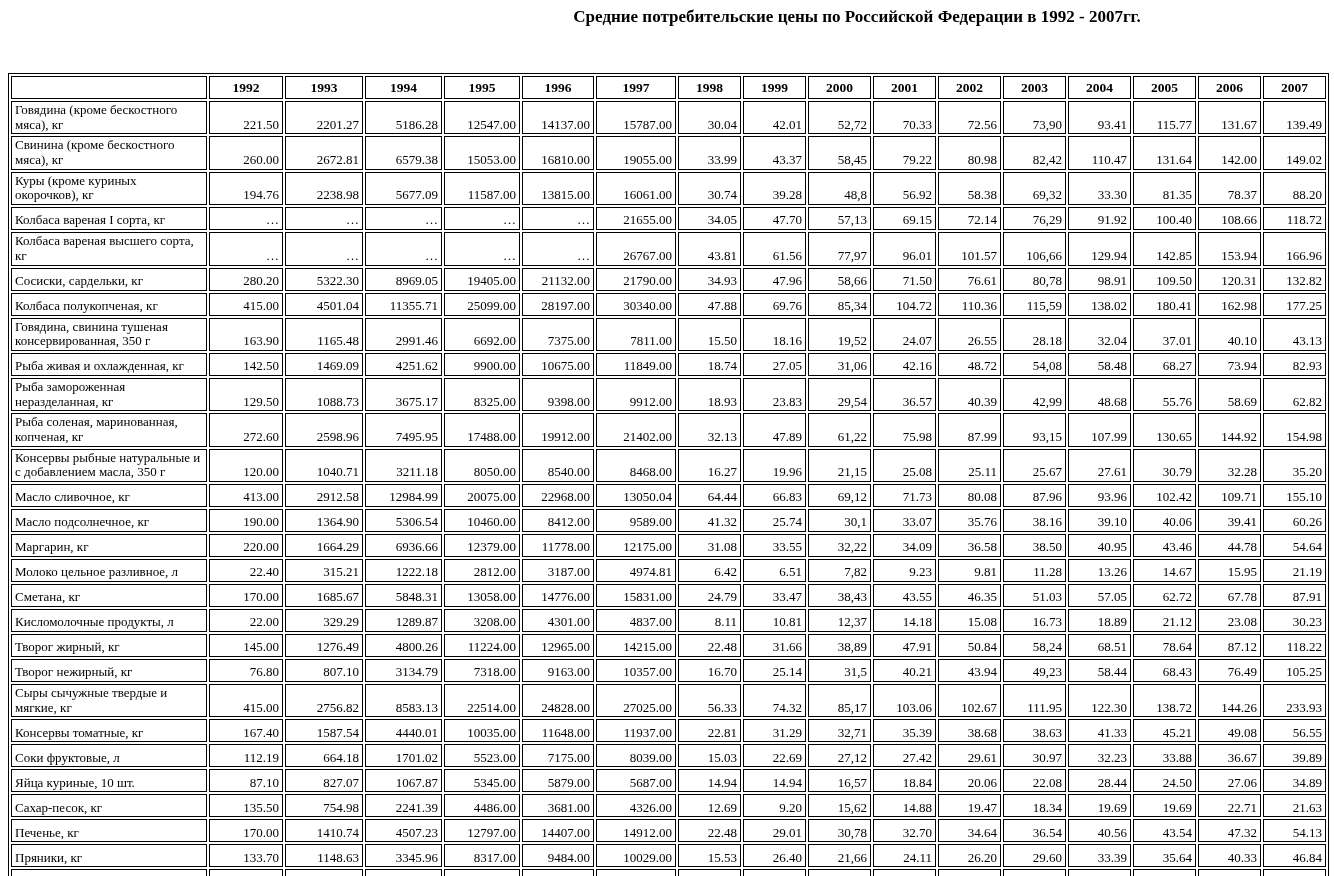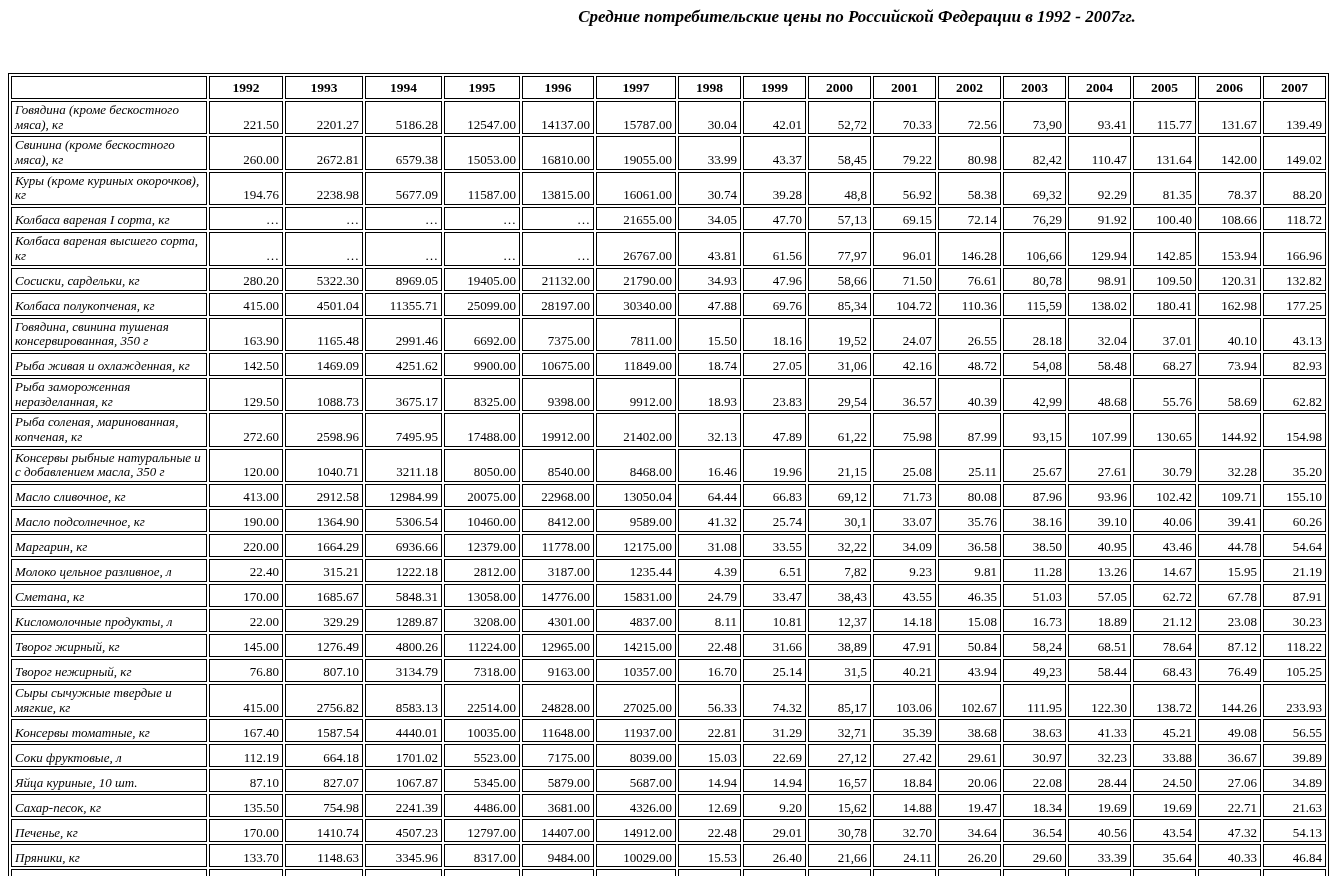--- a/index.html
+++ b/index.html
@@ -14,21 +14,20 @@
   }
   .title {
     margin: 7px 0 0 0;
     width: 1334px;
     box-sizing: border-box;
     padding-left: 380px;
     text-align: center;
     font-size: 17px;
     font-weight: bold;
     white-space: nowrap;
-    font-style: italic;
   }
   table.prices {
     margin: 46px 0 0 8px;
     width: 1318px;
     table-layout: fixed;
     border-collapse: separate;
     border-spacing: 2px;
     border: 1px solid #000;
     background: #fff;
   }
@@ -45,21 +44,21 @@
     text-align: center;
     vertical-align: middle;
     height: 19px;
     font-size: 13.5px;
     margin-top: 12px;
   }
   table.prices td {
     vertical-align: bottom;
     height: 19px;
   }
-  td.lbl { text-align: left; font-style: italic; }
+  td.lbl { text-align: left; }
   td.num { text-align: right; }
 </style>
 </head>
 <body>
 
 <div class="title">Средние потребительские цены по Российской Федерации в 1992 - 2007гг.</div>
 
 <table class="prices">
     <colgroup>
       <col style="width: 196px;">
@@ -147,21 +146,21 @@
         <td class="num">5677.09</td>
         <td class="num">11587.00</td>
         <td class="num">13815.00</td>
         <td class="num">16061.00</td>
         <td class="num">30.74</td>
         <td class="num">39.28</td>
         <td class="num">48,8</td>
         <td class="num">56.92</td>
         <td class="num">58.38</td>
         <td class="num">69,32</td>
-        <td class="num">92.29</td>
+        <td class="num">33.30</td>
         <td class="num">81.35</td>
         <td class="num">78.37</td>
         <td class="num">88.20</td>
       </tr>
       <tr>
         <td class="lbl">Колбаса вареная I сорта, кг</td>
         <td class="num">…</td>
         <td class="num">…</td>
         <td class="num">…</td>
         <td class="num">…</td>
@@ -183,21 +182,21 @@
         <td class="num">…</td>
         <td class="num">…</td>
         <td class="num">…</td>
         <td class="num">…</td>
         <td class="num">…</td>
         <td class="num">26767.00</td>
         <td class="num">43.81</td>
         <td class="num">61.56</td>
         <td class="num">77,97</td>
         <td class="num">96.01</td>
-        <td class="num">146.28</td>
+        <td class="num">101.57</td>
         <td class="num">106,66</td>
         <td class="num">129.94</td>
         <td class="num">142.85</td>
         <td class="num">153.94</td>
         <td class="num">166.96</td>
       </tr>
       <tr>
         <td class="lbl">Сосиски, сардельки, кг</td>
         <td class="num">280.20</td>
         <td class="num">5322.30</td>
@@ -312,21 +311,21 @@
         <td class="num">154.98</td>
       </tr>
       <tr>
         <td class="lbl">Консервы рыбные натуральные и с добавлением масла, 350 г</td>
         <td class="num">120.00</td>
         <td class="num">1040.71</td>
         <td class="num">3211.18</td>
         <td class="num">8050.00</td>
         <td class="num">8540.00</td>
         <td class="num">8468.00</td>
-        <td class="num">16.46</td>
+        <td class="num">16.27</td>
         <td class="num">19.96</td>
         <td class="num">21,15</td>
         <td class="num">25.08</td>
         <td class="num">25.11</td>
         <td class="num">25.67</td>
         <td class="num">27.61</td>
         <td class="num">30.79</td>
         <td class="num">32.28</td>
         <td class="num">35.20</td>
       </tr>
@@ -387,22 +386,22 @@
         <td class="num">44.78</td>
         <td class="num">54.64</td>
       </tr>
       <tr>
         <td class="lbl">Молоко цельное разливное, л</td>
         <td class="num">22.40</td>
         <td class="num">315.21</td>
         <td class="num">1222.18</td>
         <td class="num">2812.00</td>
         <td class="num">3187.00</td>
-        <td class="num">1235.44</td>
-        <td class="num">4.39</td>
+        <td class="num">4974.81</td>
+        <td class="num">6.42</td>
         <td class="num">6.51</td>
         <td class="num">7,82</td>
         <td class="num">9.23</td>
         <td class="num">9.81</td>
         <td class="num">11.28</td>
         <td class="num">13.26</td>
         <td class="num">14.67</td>
         <td class="num">15.95</td>
         <td class="num">21.19</td>
       </tr>

